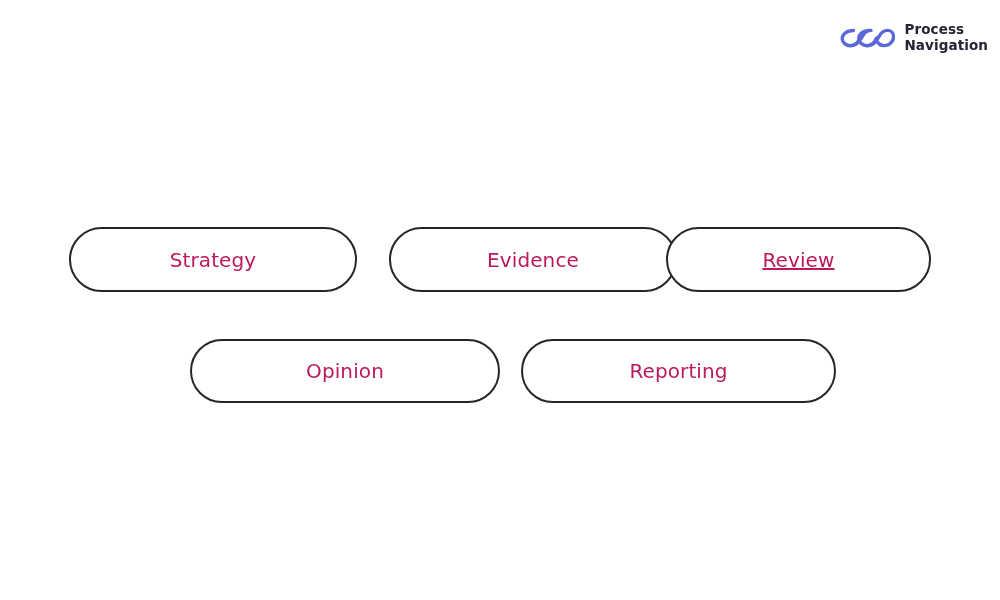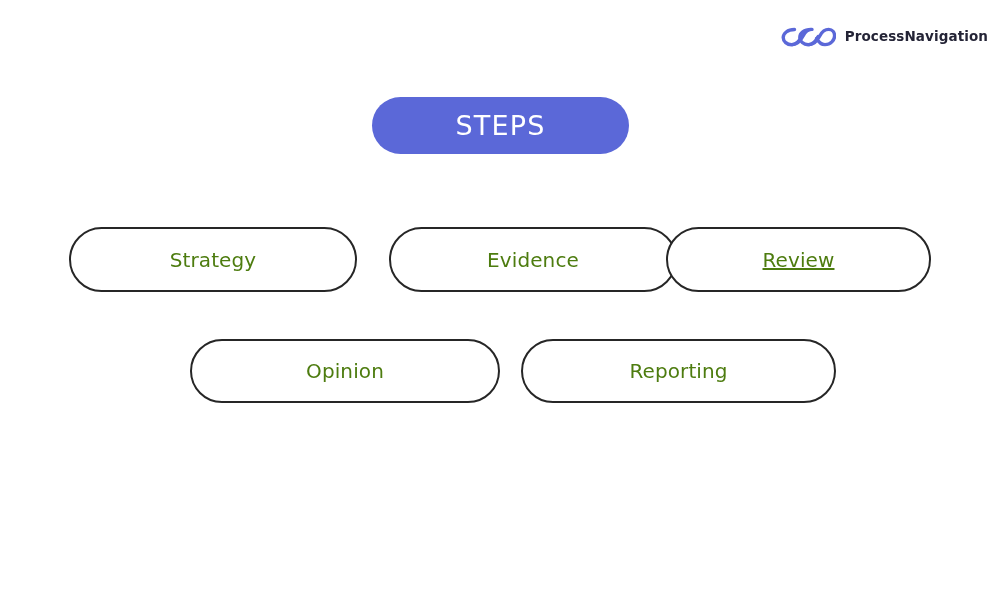--- a/index.html
+++ b/index.html
@@ -33,21 +33,21 @@
     gap: 9px;
   }
   .brand-mark {
     width: 56px;
     height: 30px;
     display: block;
     flex: none;
   }
   .brand-text {
     display: flex;
-    flex-direction: row;
+    flex-direction: column;
     line-height: 1.18;
     font-size: 13.5px;
     font-weight: bold;
     color: #242436;
     letter-spacing: 0.1px;
     white-space: nowrap;
   }
 
   
   .title-pill {
@@ -71,21 +71,21 @@
   
   .step-pill {
     position: absolute;
     box-sizing: border-box;
     background: #ffffff;
     border: 2px solid #262626;
     border-radius: 999px;
     display: flex;
     align-items: center;
     justify-content: center;
-    color: #4d7c0f;
+    color: #be185d;
     font-size: 20px;
     font-weight: 400;
     letter-spacing: 0.1px;
   }
 
   
   .pill-strategy  { left: 69px;  top: 227px; width: 288px; height: 65px; }
   .pill-evidence  { left: 389px; top: 227px; width: 288px; height: 65px; }
   .pill-review    { left: 666px; top: 227px; width: 265px; height: 65px; text-decoration: underline; }
   
@@ -105,21 +105,20 @@
         <path d="M31.0 7.4 C24.0 7.4 19.8 11.4 19.8 15.4 C19.8 19.4 23.6 22.7 28.2 22.7 C33.2 22.7 36.2 18.5 38.2 14.5"></path>
         <path d="M29.2 22.6 C34.7 22.6 37.7 18.0 39.9 13.8 C42.0 9.8 45.0 7.4 48.7 7.4 C52.4 7.4 54.6 10.4 54.6 13.8 C54.6 18.2 50.6 22.6 45.0 22.6 C40.8 22.6 38.3 19.6 36.6 16.4"></path>
       </g>
     </svg>
     <div class="brand-text">
       <span>Process</span>
       <span>Navigation</span>
     </div>
   </div>
 
-  <div class="title-pill">STEPS</div>
 
   <div class="step-pill pill-strategy">Strategy</div>
   <div class="step-pill pill-evidence">Evidence</div>
   <div class="step-pill pill-review">Review</div>
 
   <div class="step-pill pill-reporting">Reporting</div>
   <div class="step-pill pill-opinion">Opinion</div>
 
 </div>
 

